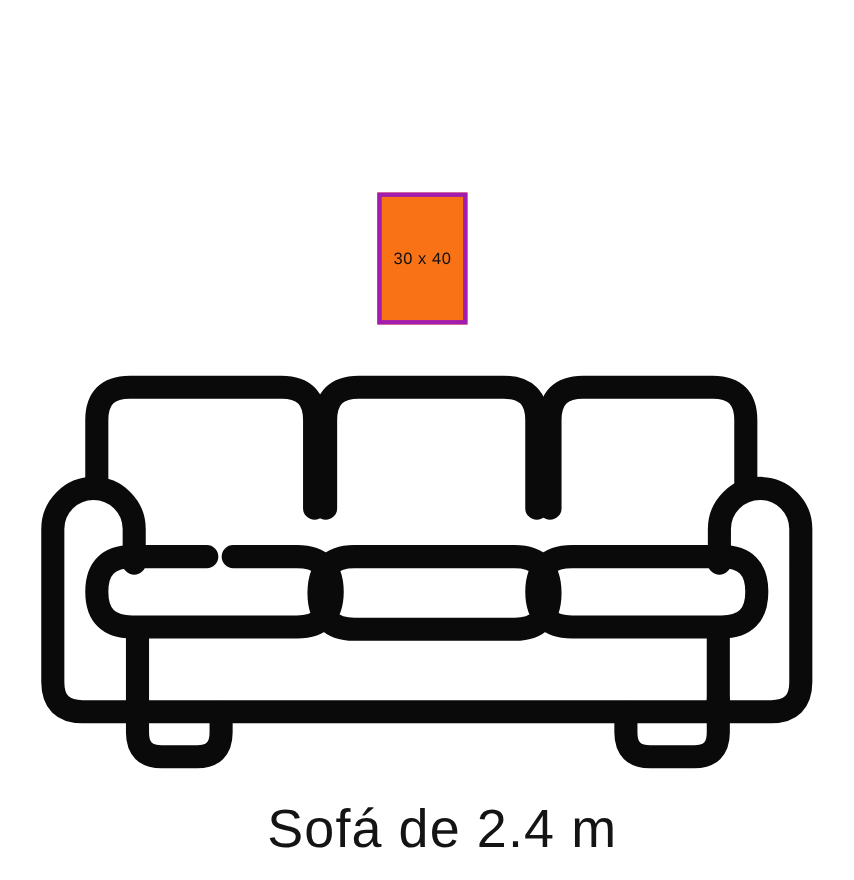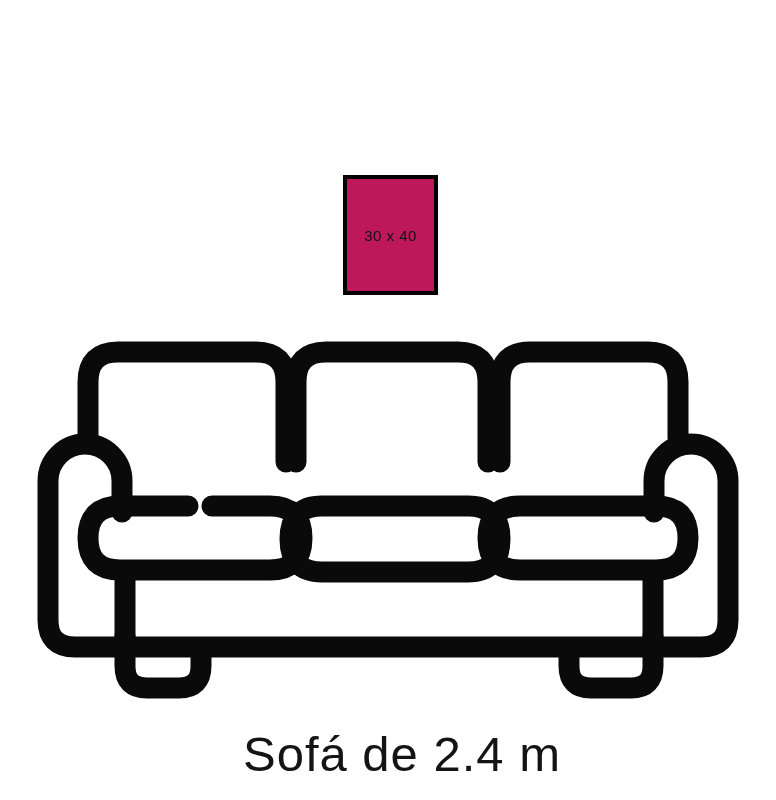--- a/index.html
+++ b/index.html
@@ -12,25 +12,25 @@
     width: 776px;
     height: 800px;
     background: #ffffff;
     overflow: hidden;
     font-family: "Liberation Sans", sans-serif;
   }
   .poster-frame {
     position: absolute;
     left: 343px;
     top: 175px;
-    width: 95px;
+    width: 82px;
     height: 120px;
-    border: 4px solid #000000;
+    border: 4px solid #a21caf;
     box-sizing: border-box;
-    background: #be185d;
+    background: #f97316;
     display: flex;
     align-items: center;
     justify-content: center;
   }
   .poster-frame .size-label {
     font-size: 15px;
     letter-spacing: 0.5px;
     color: #111111;
     white-space: nowrap;
   }

